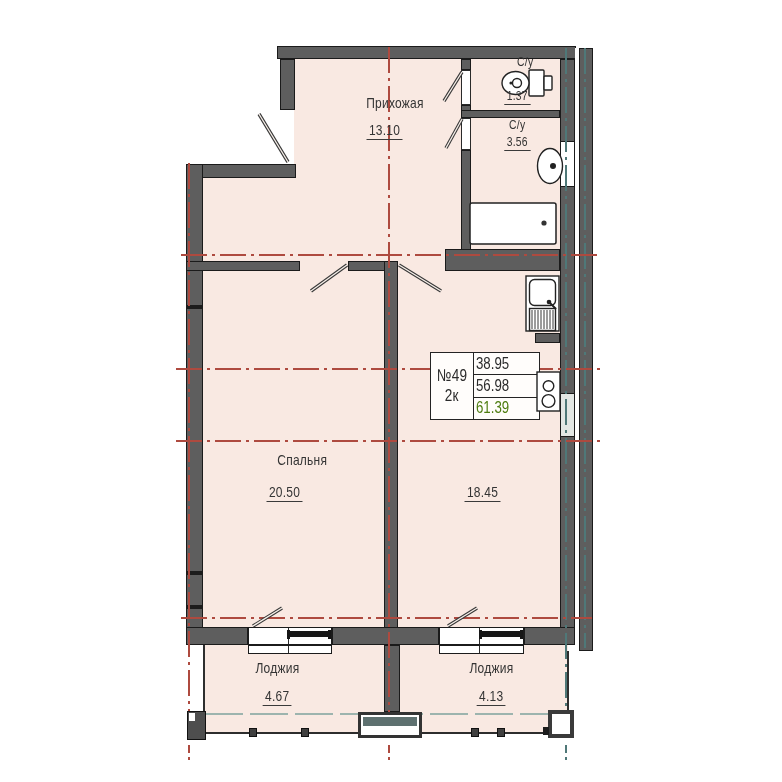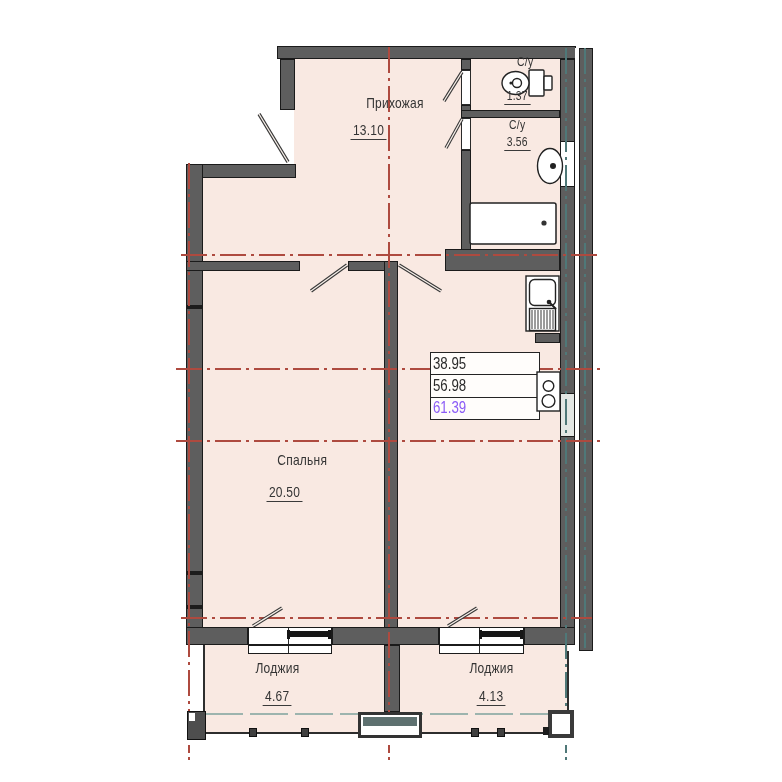--- a/index.html
+++ b/index.html
@@ -42,21 +42,21 @@
   .cx{display:inline-block;transform:scaleX(.8);transform-origin:center;letter-spacing:.3px;}
   .num{border-bottom:1.4px solid #3a3a3a;padding:0 3px 1px;}
   .stamp{position:absolute;display:flex;border:1.6px solid #242424;background:#fffdfb;
          font-size:17px;color:#2b2b2b;box-sizing:border-box;}
   .stampL{width:42px;border-right:1.6px solid #242424;display:flex;flex-direction:column;
           align-items:center;justify-content:center;line-height:1.2;}
   .stampR{flex:1;display:flex;flex-direction:column;}
   .stampR>div{flex:1;display:flex;align-items:center;padding-left:2px;border-bottom:1.6px solid #242424;}
   .stampR>div:last-child{border-bottom:none;}
   .cx2{display:inline-block;transform:scaleX(.78);transform-origin:left center;}
-  .total{color:#8b5cf6;}
+  .total{color:#4d7c0f;}
   .pillar{position:absolute;background:#fff;border:3px solid #333;box-sizing:border-box;}
   .pillarband{position:absolute;background:#5e7170;}
   .cpostL{position:absolute;background:#4e4e4e;border:1px solid #111;box-sizing:border-box;}
   .cpostR{position:absolute;background:#fff;border:4px solid #3a3a3a;box-sizing:border-box;}
 </style>
 </head>
 <body>
 
 <div class="plan">
 
@@ -149,20 +149,24 @@
   <div class="cpostL" style="left:187px;top:711px;width:19px;height:29px">
     <div class="white" style="left:1px;top:1px;width:6px;height:8px"></div>
   </div>
   <div class="cpostR" style="left:548px;top:710px;width:26px;height:28px"></div>
   <div class="wtick" style="left:543px;top:727px;width:6px;height:8px"></div>
   <div class="pillar" style="left:358px;top:712px;width:64px;height:26px">
     <div class="pillarband" style="left:2px;top:2px;width:54px;height:9px"></div>
   </div>
 
   <div class="stamp" style="left:430px;top:352px;width:110px;height:68px">
+    <div class="stampL">
+      <span class="cx">№49</span>
+      <span class="cx">2к</span>
+    </div>
     <div class="stampR">
       <div>
           <span class="cx2">38.95</span>
         </div>
       <div>
           <span class="cx2">56.98</span>
         </div>
       <div class="total">
           <span class="cx2">61.39</span>
         </div>
@@ -239,21 +243,21 @@
     <g stroke="#222" fill="#fff" stroke-width="1.4">
       <rect x="537" y="372" width="23" height="39"></rect>
       <circle cx="548.5" cy="386" r="5.3" fill="none"></circle>
       <circle cx="548.5" cy="401" r="6.4" fill="none"></circle>
     </g>
   </svg>
 
   <div class="lbl" style="left:335px;top:95px;width:120px">
     <span class="cx">Прихожая</span>
   </div>
-  <div class="lbl" style="left:309px;top:122px;width:120px">
+  <div class="lbl" style="left:325px;top:122px;width:120px">
     <span class="cx"><span class="num">13.10</span></span>
   </div>
 
   <div class="lbl small" style="left:495px;top:55px;width:60px">
     <span class="cx">С/у</span>
   </div>
   <div class="lbl small" style="left:487px;top:89px;width:60px">
     <span class="cx"><span class="num">1.37</span></span>
   </div>
 
@@ -264,20 +268,23 @@
     <span class="cx"><span class="num">3.56</span></span>
   </div>
 
   <div class="lbl" style="left:232px;top:452px;width:140px">
     <span class="cx">Спальня</span>
   </div>
   <div class="lbl" style="left:215px;top:484px;width:140px">
     <span class="cx"><span class="num">20.50</span></span>
   </div>
 
+  <div class="lbl" style="left:400px;top:484px;width:166px">
+    <span class="cx"><span class="num">18.45</span></span>
+  </div>
 
   <div class="lbl" style="left:207px;top:660px;width:140px">
     <span class="cx">Лоджия</span>
   </div>
   <div class="lbl" style="left:207px;top:688px;width:140px">
     <span class="cx"><span class="num">4.67</span></span>
   </div>
 
   <div class="lbl" style="left:421px;top:660px;width:140px">
     <span class="cx">Лоджия</span>

